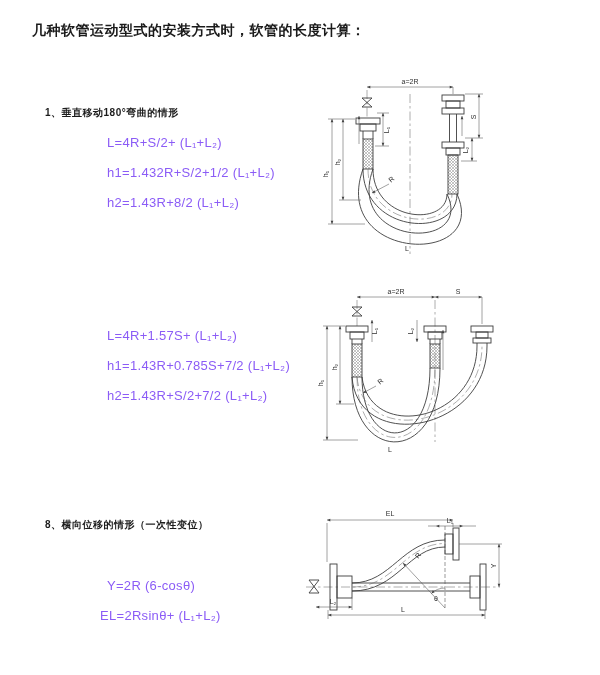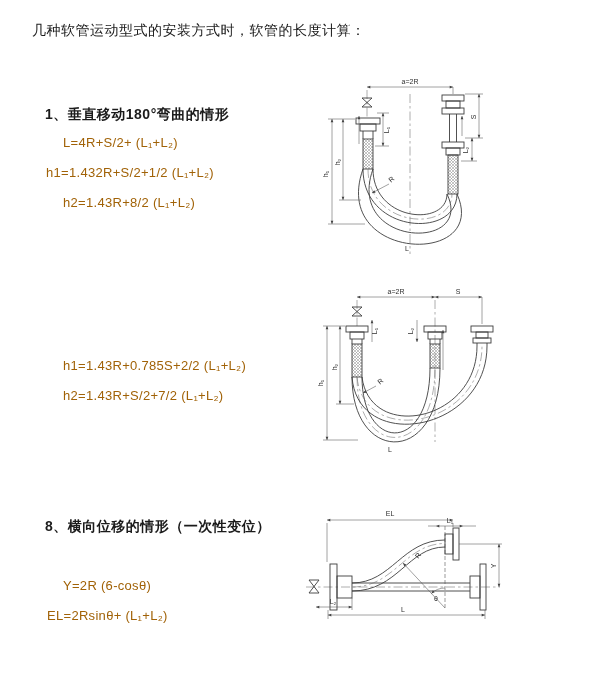--- a/index.html
+++ b/index.html
@@ -1,38 +1,38 @@
 <!DOCTYPE html>
 <html><head>
 <meta charset="utf-8">
 <style>
   html,body{margin:0;padding:0;background:#e8e8e8;}
   .page{position:relative;width:600px;height:675px;background:#ffffff;
         font-family:"Liberation Sans","DejaVu Sans",sans-serif;color:#1b1b1b;overflow:hidden;}
-  .title{position:absolute;left:32px;top:22px;font-size:14px;font-weight:normal;letter-spacing:.5px;}
-  .sec-head{position:absolute;font-size:14px;font-weight:bold;letter-spacing:.5px;}
-  .formula{position:absolute;font-size:13px;letter-spacing:.3px;color:#a16207;}
+  .title{position:absolute;left:32px;top:22px;font-size:14px;font-weight:bold;letter-spacing:.5px;}
+  .sec-head{position:absolute;font-size:10px;font-weight:bold;letter-spacing:.5px;}
+  .formula{position:absolute;font-size:13px;letter-spacing:.3px;color:#8b5cf6;margin-left:44px;}
   .diag{position:absolute;}
   svg text{fill:#2e2e2e;font-size:7px;font-family:"Liberation Sans","DejaVu Sans",sans-serif;}
   .d{fill:none;stroke:#3d3d3d;stroke-width:.9;}
   .m{fill:none;stroke:#555;stroke-width:.55;}
   .cl{fill:none;stroke:#6a6a6a;stroke-width:.55;stroke-dasharray:9 3 2.5 3;}
   .vd{fill:none;stroke:#555;stroke-width:.6;stroke-dasharray:4 2;}
   .br{stroke:#3d3d3d;stroke-width:.9;}
 </style>
 </head>
 <body>
 
 <div class="page">
 
   <div class="title">几种软管运动型式的安装方式时，软管的长度计算：</div>
 
   <div class="sec-head" style="left:45px;top:106px">1、垂直移动180°弯曲的情形</div>
   <div class="formula" style="left:63px;top:135px">L=4R+S/2+ (L₁+L₂)</div>
-  <div class="formula" style="left:46px;top:165px">h1=1.432R+S/2+1/2 (L₁+L₂)</div>
+  <div class="formula" style="left:63px;top:165px">h1=1.432R+S/2+1/2 (L₁+L₂)</div>
   <div class="formula" style="left:63px;top:195px">h2=1.43R+8/2 (L₁+L₂)</div>
 
   <svg class="diag" style="left:315px;top:72px" width="270" height="190" viewBox="0 0 270 190">
     <defs>
       <marker id="a1" markerWidth="7" markerHeight="6" refX="6.5" refY="3" orient="auto-start-reverse">
         <path d="M0.5,0.5 L6.5,3 L0.5,5.5 Z" fill="#444"></path>
       </marker>
       <pattern id="hb1" width="3" height="3" patternUnits="userSpaceOnUse">
         <path d="M0,3 l3,-3 M0,0 l3,3" stroke="#8a8a8a" stroke-width="0.5"></path>
       </pattern>
@@ -115,21 +115,22 @@
     </g>
 
     <g>
       <line class="m" x1="74" y1="112" x2="57" y2="121" marker-end="url(#a1)"></line>
       <text x="78" y="109" transform="rotate(-40 78 109)" text-anchor="middle" font-size="9">R</text>
     </g>
 
     <text x="92" y="179" text-anchor="middle" font-size="11">L</text>
   </svg>
 
-  <div class="formula" style="left:63px;top:358px">h1=1.43R+0.785S+2/2 (L₁+L₂)</div>
+  <div class="formula" style="left:63px;top:328px">L=4R+1.57S+ (L₁+L₂)</div>
+  <div class="formula" style="left:63px;top:358px">h1=1.43R+0.785S+7/2 (L₁+L₂)</div>
   <div class="formula" style="left:63px;top:388px">h2=1.43R+S/2+7/2 (L₁+L₂)</div>
 
   <svg class="diag" style="left:310px;top:282px" width="280" height="178" viewBox="0 0 280 178">
     <defs>
       <marker id="a2" markerWidth="7" markerHeight="6" refX="6.5" refY="3" orient="auto-start-reverse">
         <path d="M0.5,0.5 L6.5,3 L0.5,5.5 Z" fill="#444"></path>
       </marker>
       <pattern id="hb2" width="3" height="3" patternUnits="userSpaceOnUse">
         <path d="M0,3 l3,-3 M0,0 l3,3" stroke="#8a8a8a" stroke-width="0.5"></path>
       </pattern>
@@ -212,21 +213,21 @@
     <g>
       <line class="m" x1="66" y1="104" x2="53" y2="111" marker-end="url(#a2)"></line>
       <text x="72" y="101" transform="rotate(-40 72 101)" text-anchor="middle" font-size="9">R</text>
     </g>
 
     <text x="80" y="170" text-anchor="middle" font-size="9">L</text>
   </svg>
 
   <div class="sec-head" style="left:45px;top:518px">8、横向位移的情形（一次性变位）</div>
   <div class="formula" style="left:63px;top:578px">Y=2R (6-cosθ)</div>
-  <div class="formula" style="left:47px;top:608px">EL=2Rsinθ+ (L₁+L₂)</div>
+  <div class="formula" style="left:56px;top:608px">EL=2Rsinθ+ (L₁+L₂)</div>
 
   <svg class="diag" style="left:300px;top:500px" width="290" height="160" viewBox="0 0 290 160">
     <defs>
       <marker id="a3" markerWidth="7" markerHeight="6" refX="6.5" refY="3" orient="auto-start-reverse">
         <path d="M0.5,0.5 L6.5,3 L0.5,5.5 Z" fill="#444"></path>
       </marker>
     </defs>
 
     <line class="cl" x1="6" y1="87" x2="200" y2="87"></line>
 

